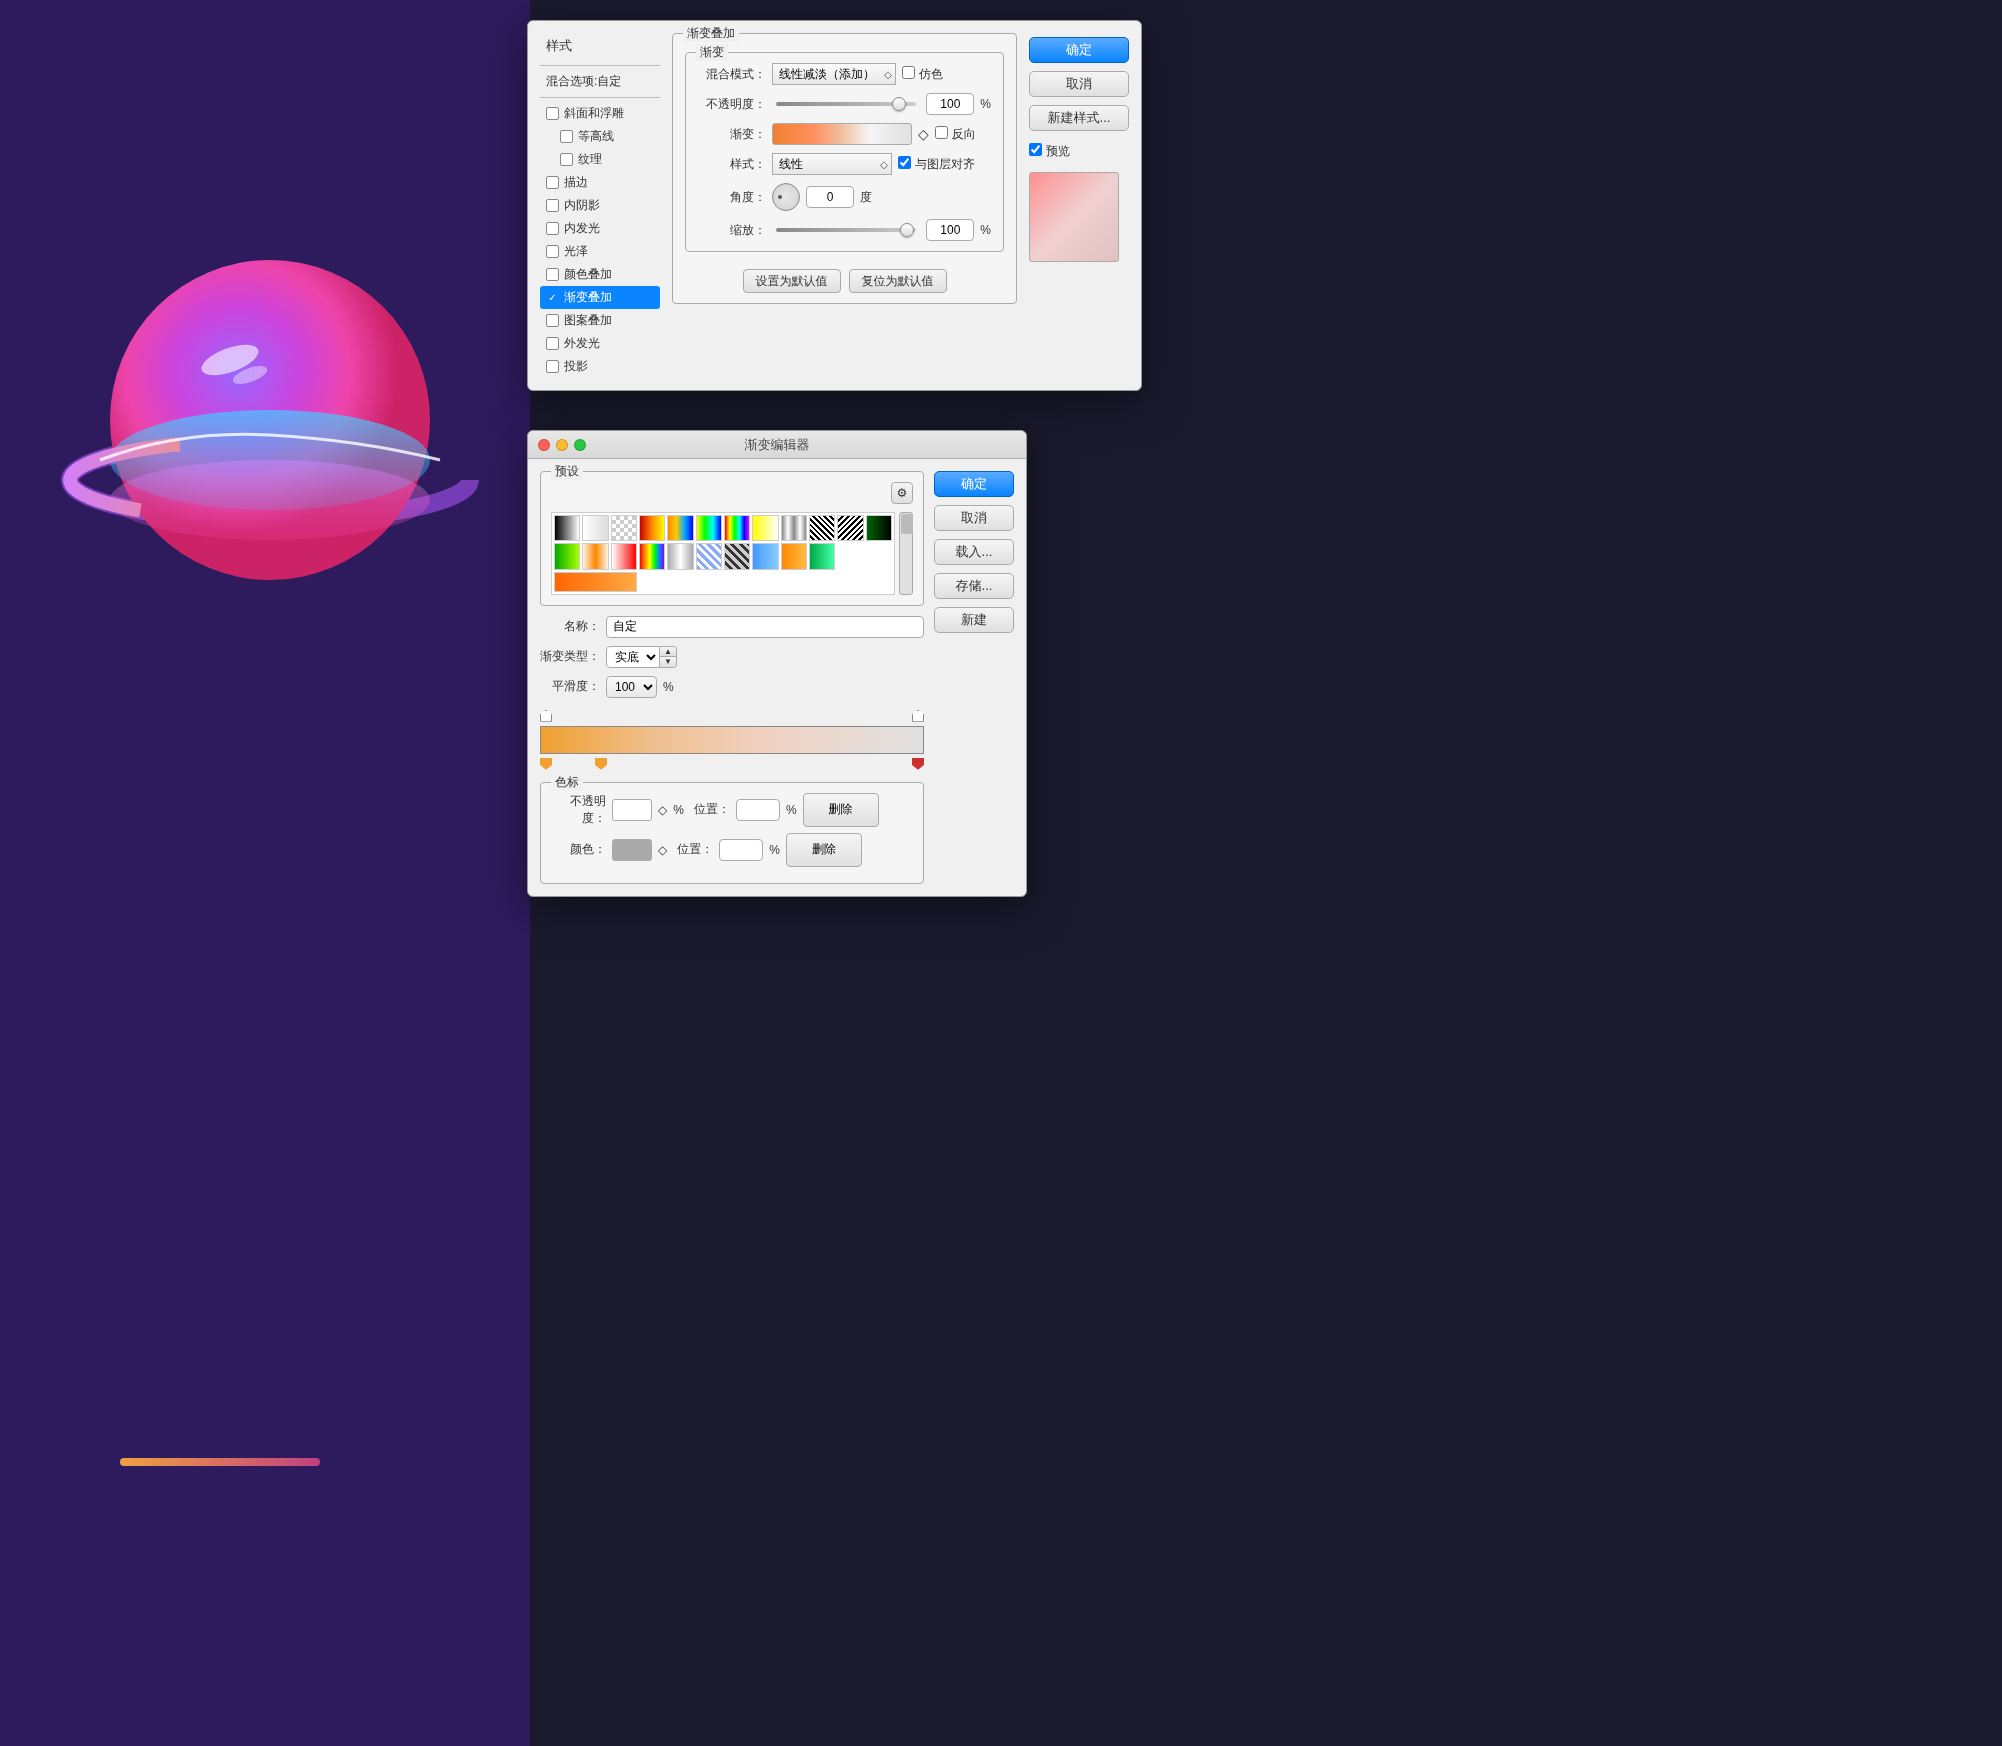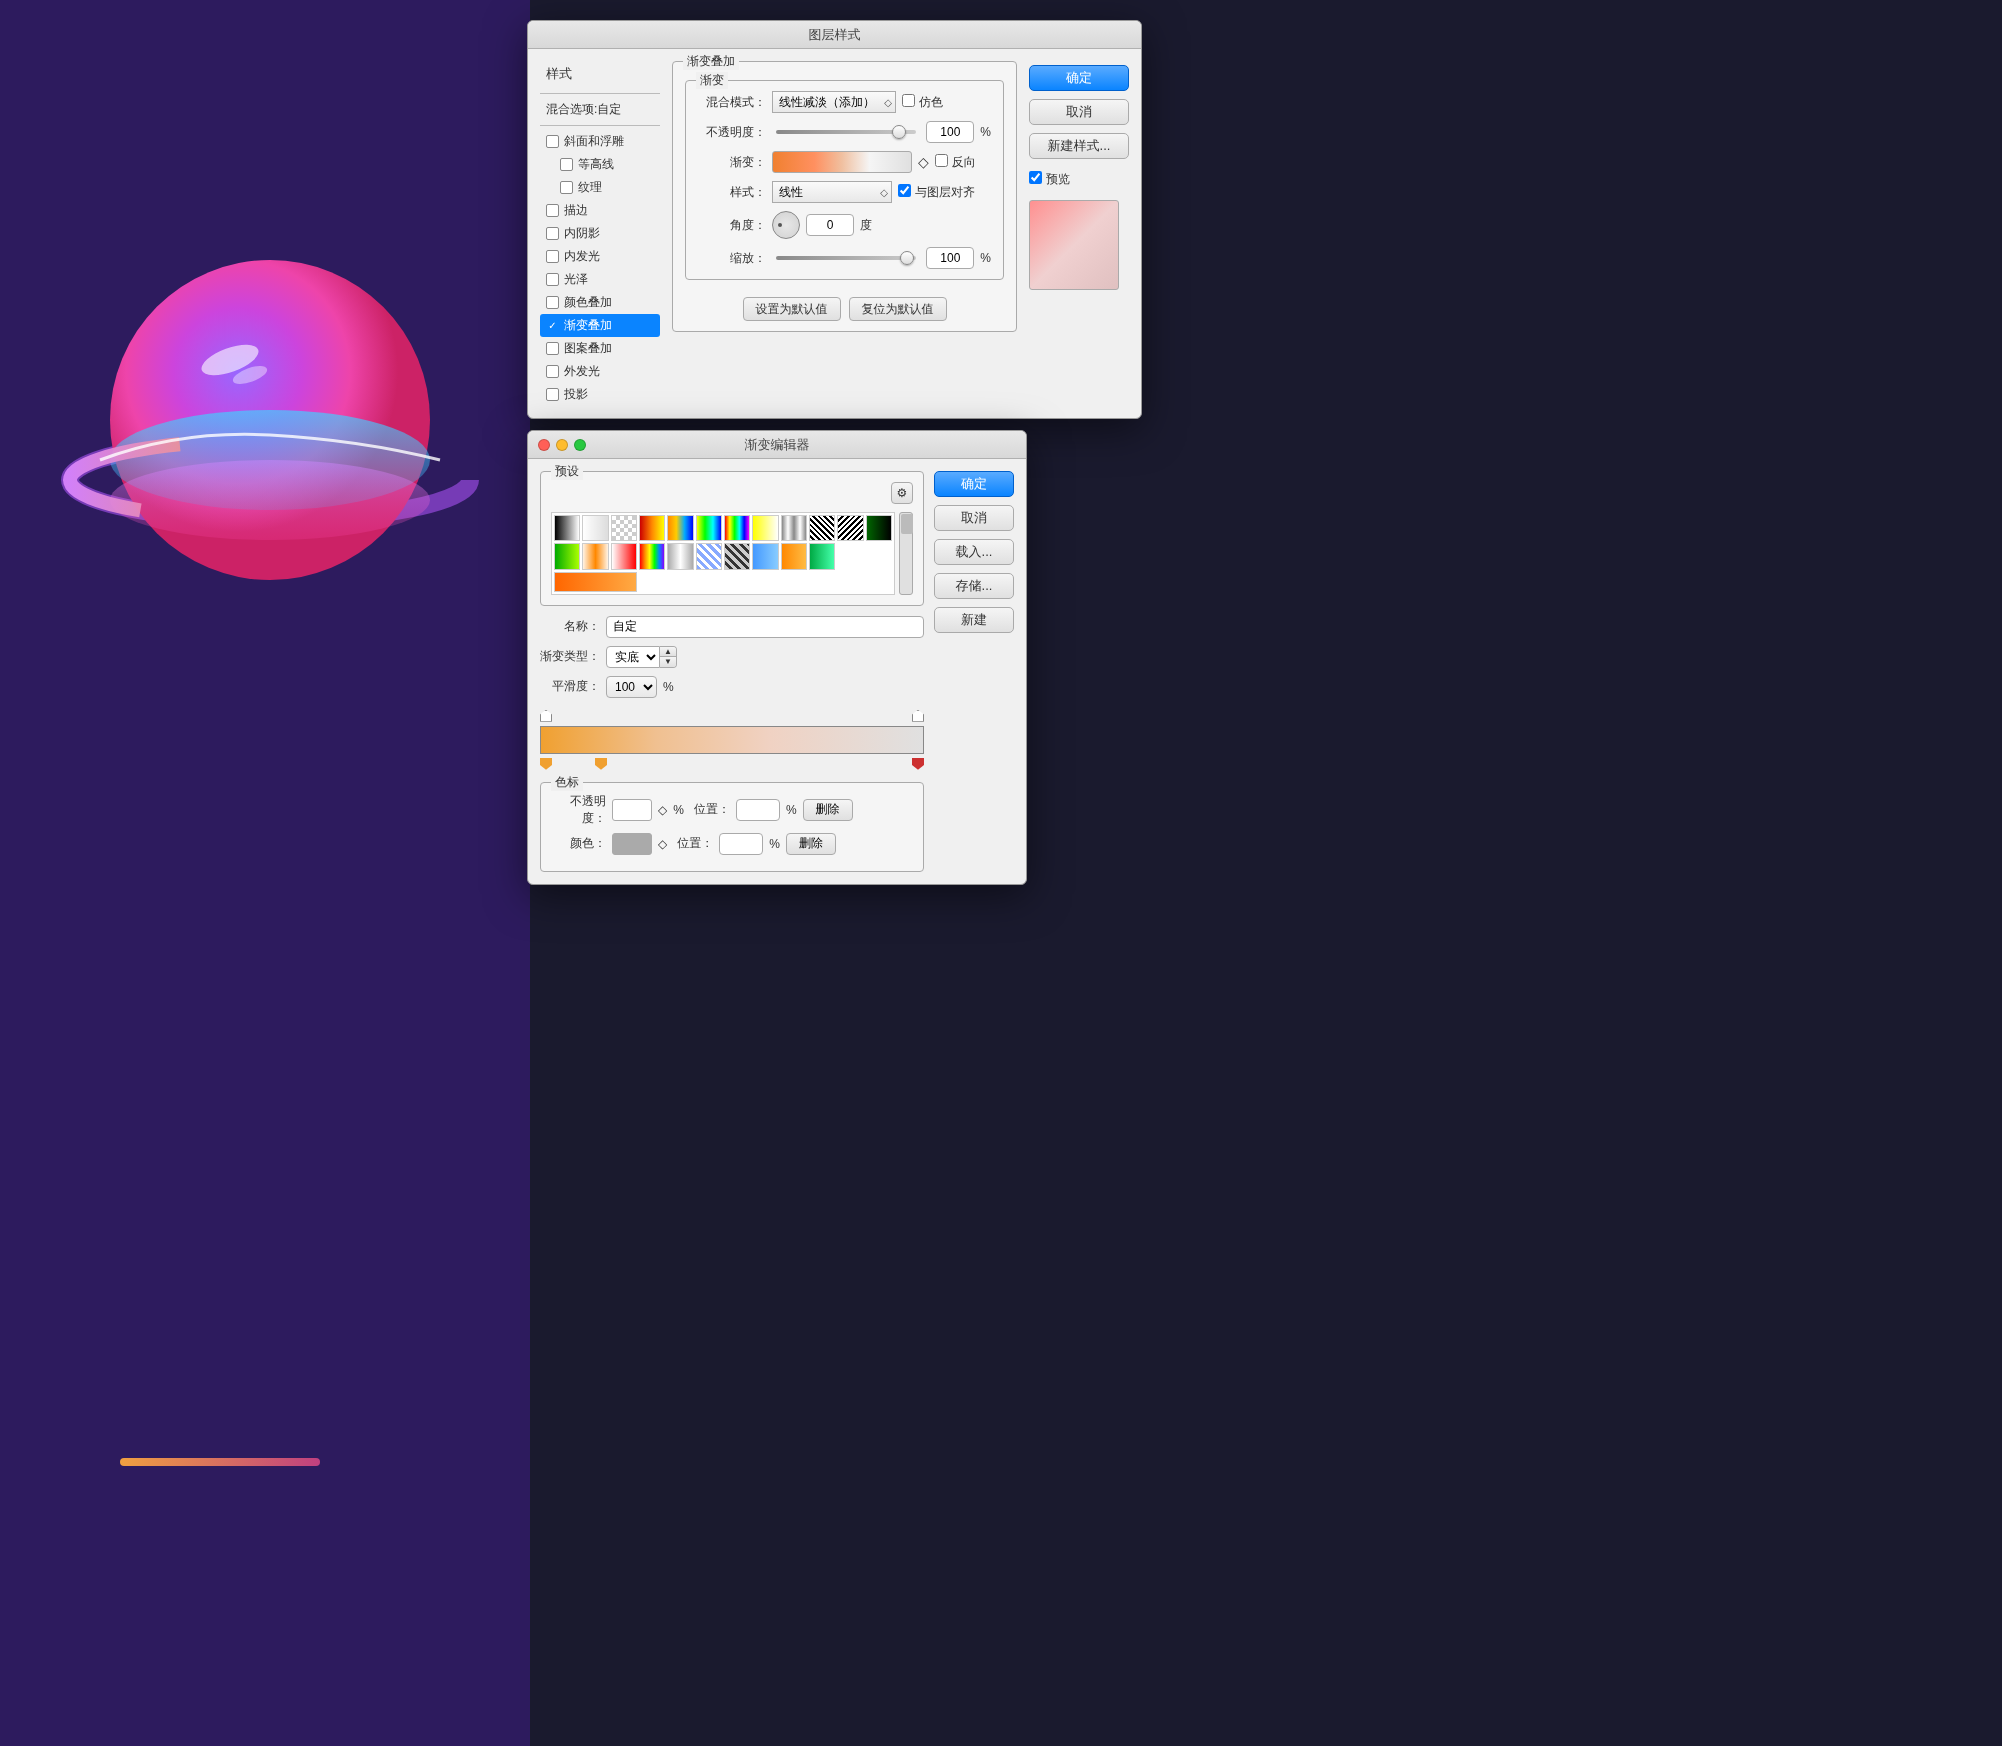--- a/index.html
+++ b/index.html
@@ -576,22 +576,22 @@
 
     .color-swatch {
       width: 40px;
       height: 22px;
       border: 1px solid #aaa;
       border-radius: 3px;
       cursor: pointer;
     }
 
     .delete-btn {
-      height: 22px;
-      padding: 0 12px;
+      height: 34px;
+      padding: 0 25px;
       border: 1px solid #aaa;
       border-radius: 4px;
       background: linear-gradient(to bottom, #f5f5f5, #e0e0e0);
       font-size: 12px;
       cursor: pointer;
     }
 
     .smooth-select {
       height: 22px;
       border: 1px solid #aaa;
@@ -685,23 +685,20 @@
         <stop offset="50%" stop-color="#ff9944"></stop>
         <stop offset="100%" stop-color="#ff6688"></stop>
       </linearGradient>
     </defs>
   </svg>
 </div>
 
 <div class="progress-bar"></div>
 
 <div class="layer-style-dialog">
-  <div class="dialog-titlebar">
-    <span class="dialog-title">图层样式</span>
-  </div>
   <div class="dialog-body">
 
     <div class="style-list-panel">
       <div class="panel-header">样式</div>
       <hr class="style-list-separator">
       <div class="style-item">
         <span>混合选项:自定</span>
       </div>
       <hr class="style-list-separator">
 

